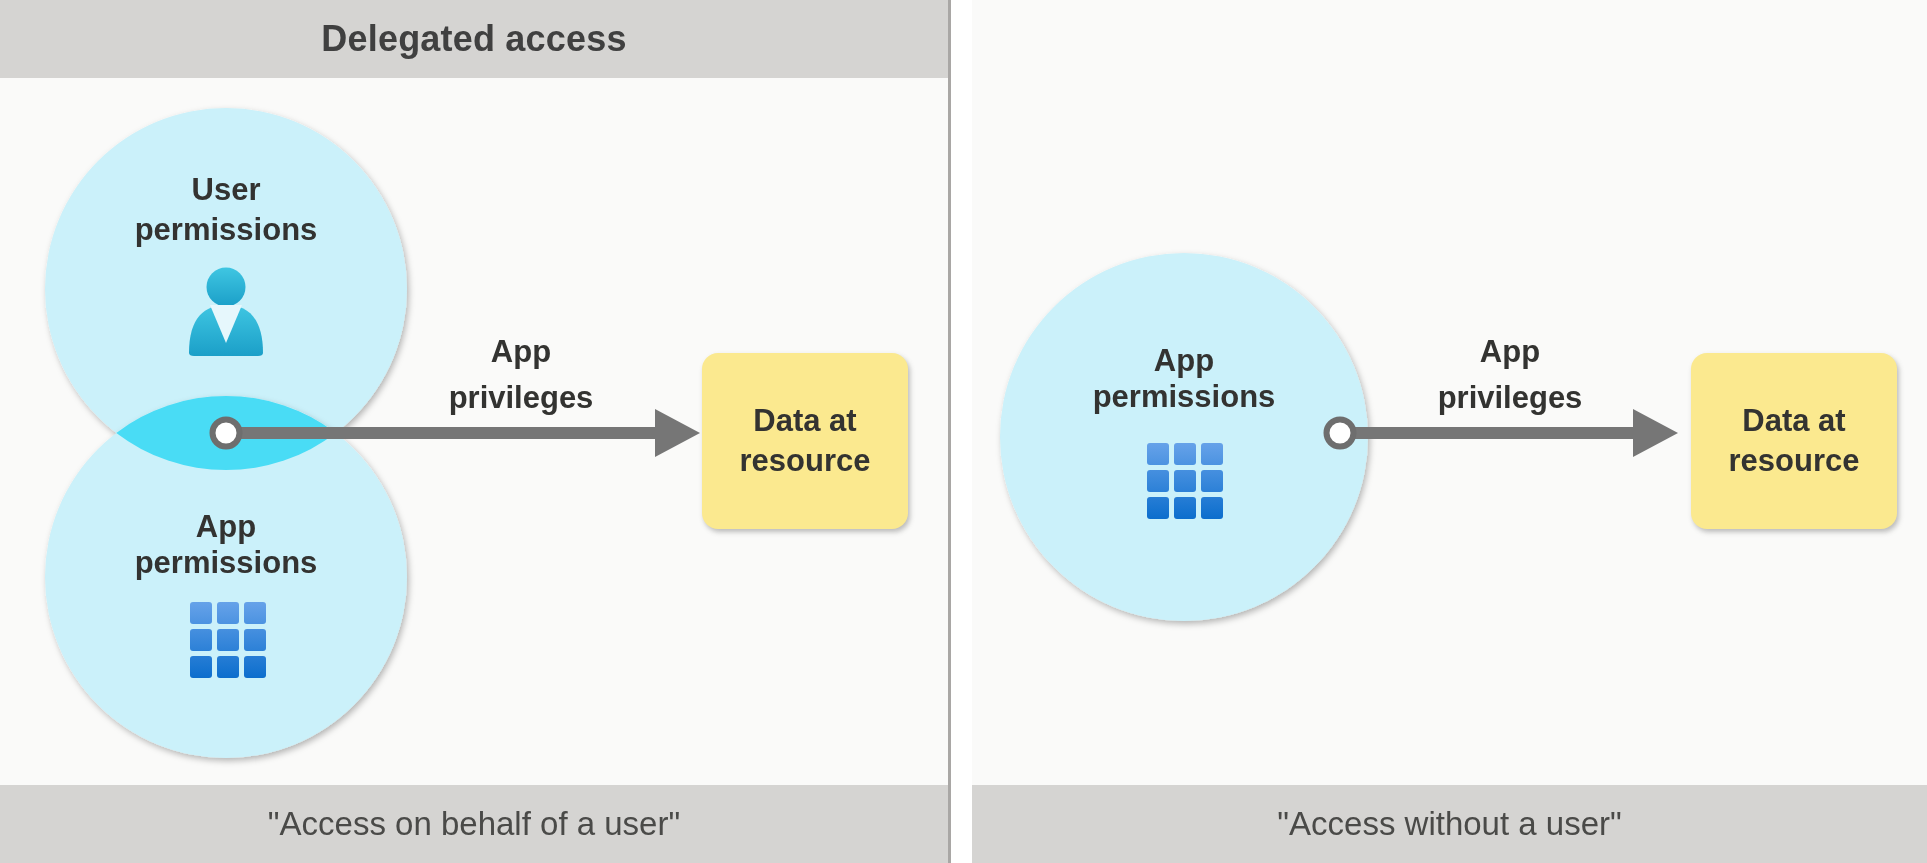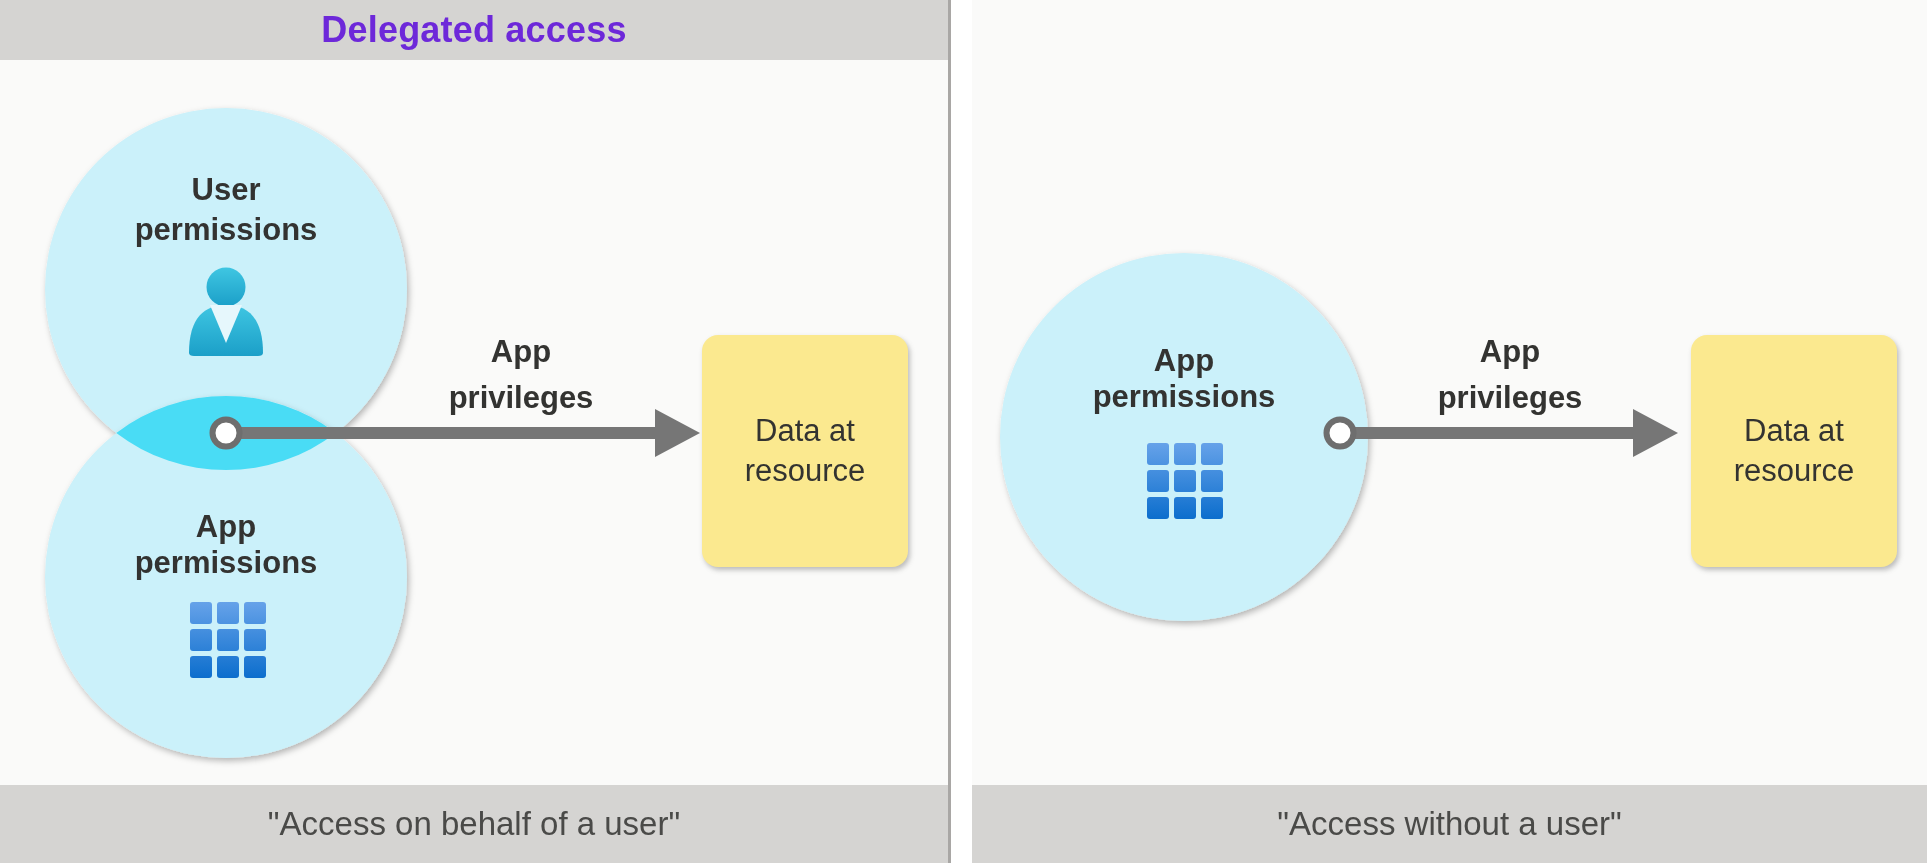--- a/index.html
+++ b/index.html
@@ -6,44 +6,44 @@
   body{
     width:1927px;height:863px;position:relative;overflow:hidden;
     background:#ffffff;
     font-family:"Liberation Sans", sans-serif;
   }
   .panel{position:absolute;top:0;height:863px;background:#fafaf9;}
   #panel-left{left:0;width:948px;}
   #panel-right{left:972px;width:955px;}
   .divider{position:absolute;top:0;left:948px;width:3px;height:863px;background:#a9a7a5;}
   .panel-header{
-    position:absolute;top:0;left:0;right:0;height:60px;background:#d5d4d2;
+    position:absolute;top:0;left:0;right:0;height:78px;background:#d5d4d2;
     display:flex;align-items:center;justify-content:center;
-    font-size:36px;font-weight:bold;color:#6d28d9;letter-spacing:0.2px;
+    font-size:36px;font-weight:bold;color:#404040;letter-spacing:0.2px;
   }
   .panel-footer{
     position:absolute;bottom:0;left:0;right:0;height:78px;background:#d5d4d2;
     display:flex;align-items:center;justify-content:center;
     font-size:33px;font-weight:300;color:#4a4a48;
   }
   .diagram-svg{position:absolute;top:0;left:0;}
   .circle-label{
     font-family:"Liberation Sans", sans-serif;
     font-size:31px;font-weight:bold;fill:#333331;text-anchor:middle;
   }
   .arrow-label{
     font-family:"Liberation Sans", sans-serif;
     font-size:31px;font-weight:bold;fill:#333331;text-anchor:middle;
   }
   .target-box{
-    position:absolute;width:206px;height:232px;top:335px;
+    position:absolute;width:206px;height:176px;top:353px;
     background:#fbe98f;border-radius:16px;
     box-shadow:2px 3px 5px rgba(110,110,110,0.45);
     display:flex;align-items:center;justify-content:center;text-align:center;
-    font-size:31px;font-weight:normal;color:#333331;line-height:40px;
+    font-size:31px;font-weight:bold;color:#333331;line-height:40px;
     padding:0 28px;box-sizing:border-box;
   }
   #target-left{left:702px;}
   #target-right{left:719px;}
 </style>
 </head>
 <body>
 
 <div class="panel" id="panel-left">
   <div class="panel-header">Delegated access</div>

